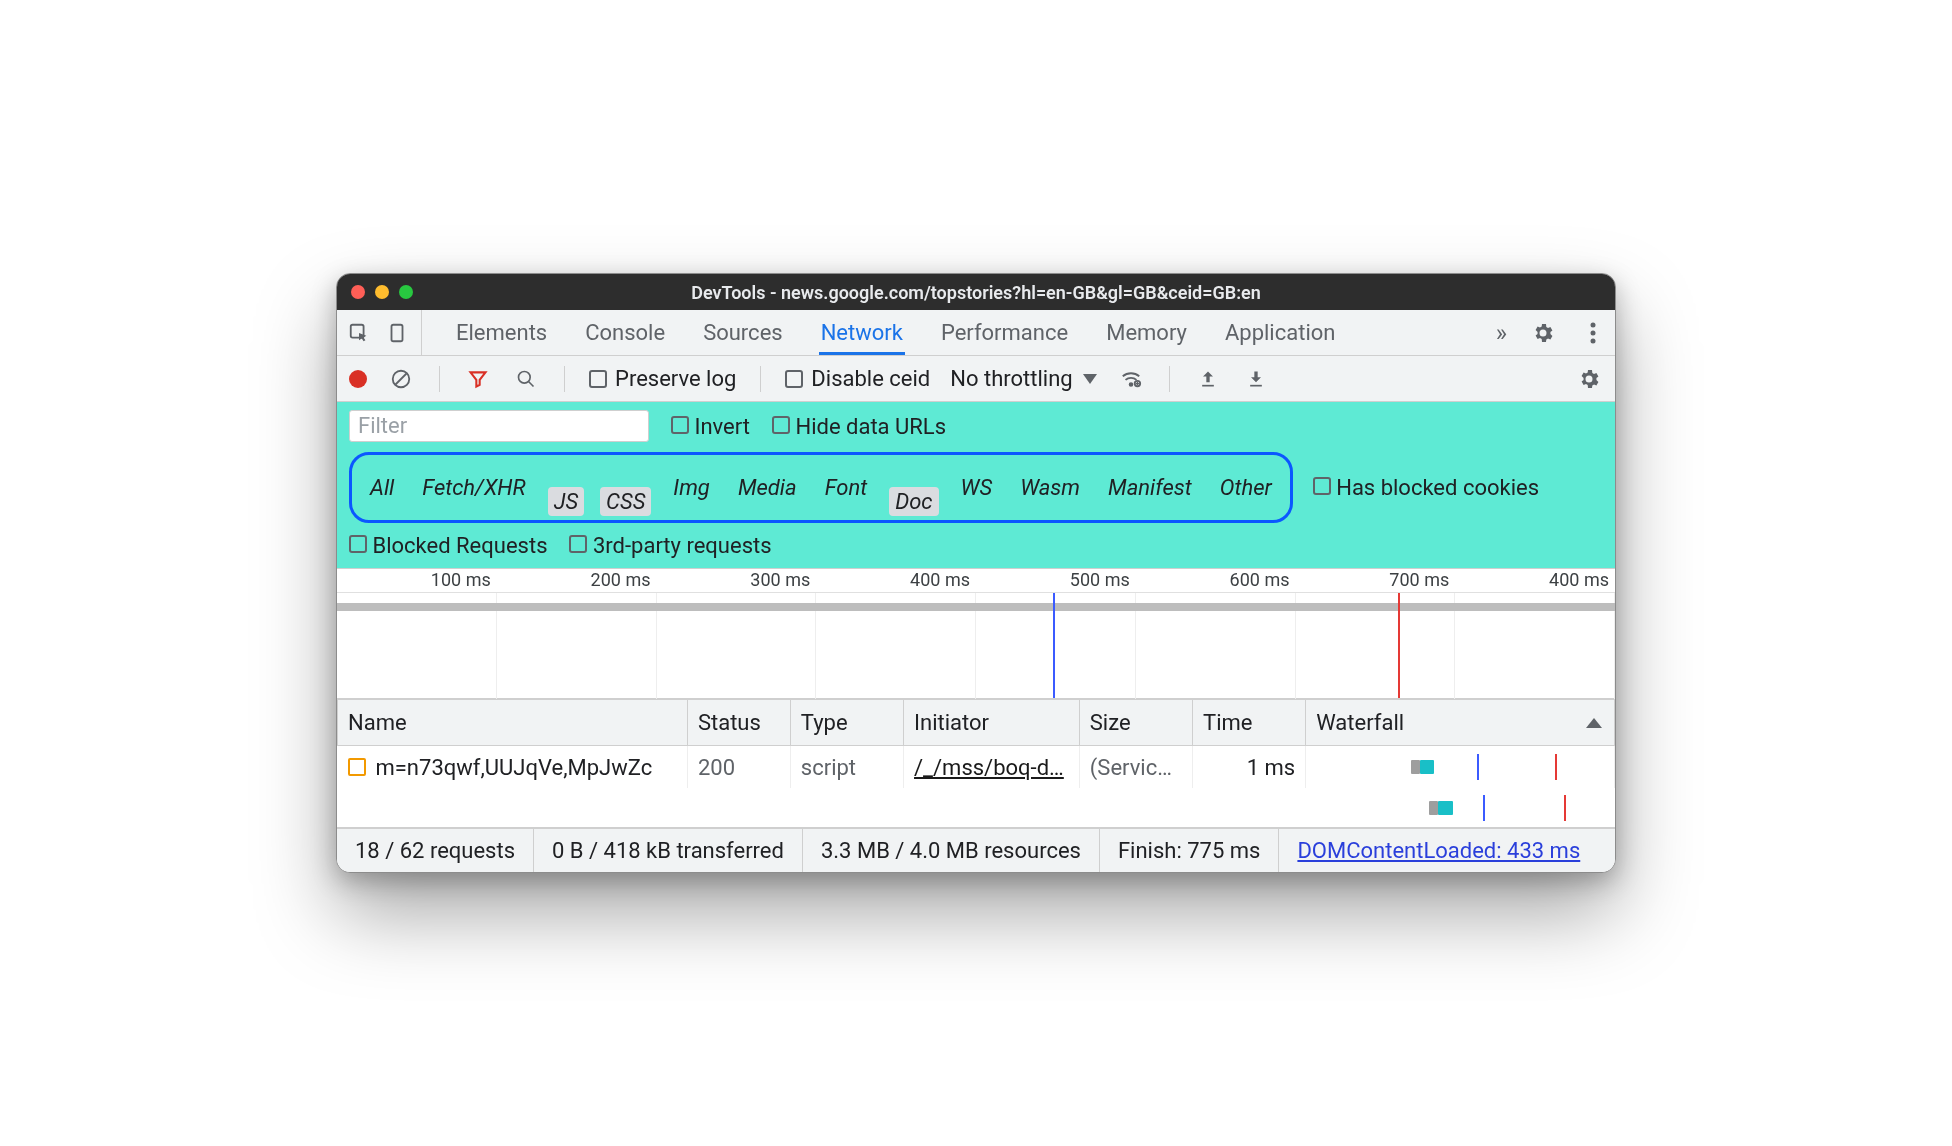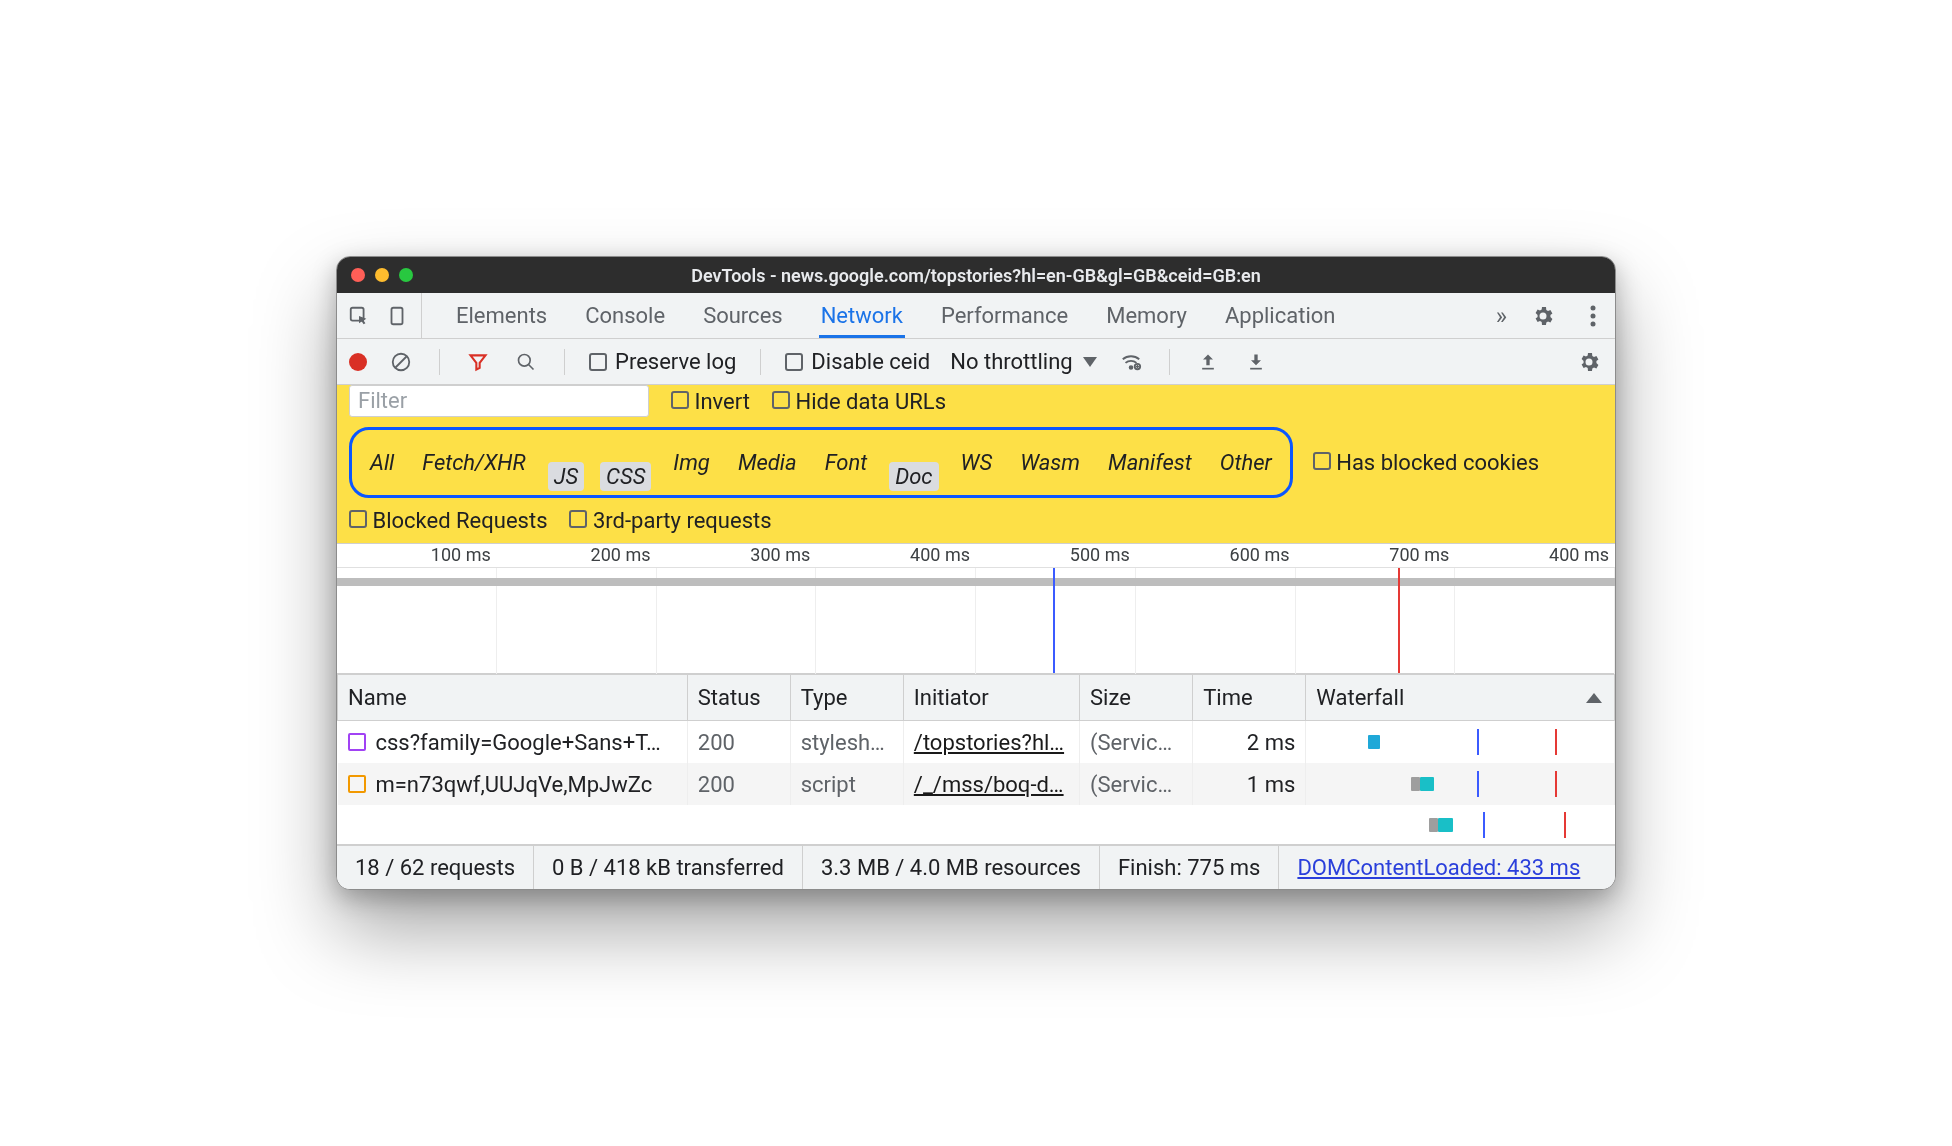--- a/index.html
+++ b/index.html
@@ -76,23 +76,23 @@
     font-size:22px;
   }
   .rec{width:18px;height:18px;border-radius:50%;background:#d93025;}
   .divider-v{width:1px;height:26px;background:var(--border);margin:0 4px;}
   .toolbar .cb{display:flex;align-items:center;gap:8px;}
   .checkbox{width:18px;height:18px;border:2px solid #5f6368;border-radius:3px;display:inline-block;}
   .throttling{display:flex;align-items:center;gap:10px;color:var(--text);}
   .caret-down{width:0;height:0;border-left:7px solid transparent;border-right:7px solid transparent;border-top:10px solid #5f6368;}
   
   .filter-row{
-    background:#fde047;
+    background:#5eead4;
     border-bottom:1px solid var(--border);
-    padding:0 12px 10px 12px;
+    padding:8px 12px 10px 12px;
     color:var(--text);
     font-size:22px;
   }
   .filter-line1{display:flex;align-items:center;gap:22px;}
   .filter-input{width:300px;height:32px;border:1px solid #cfcfcf;border-radius:3px;padding:2px 8px;color:#9aa0a6;font-size:22px;background:#fff;}
   .types-wrap{display:flex;align-items:center;gap:20px;margin-top:10px;flex-wrap:wrap;}
   .types-pill{
     display:flex;align-items:center;gap:16px;
     border:3px solid var(--highlight-blue);
     border-radius:20px;padding:4px 12px;
@@ -334,40 +334,20 @@
         <th class="col-initiator">Initiator</th>
         <th class="col-size">Size</th>
         <th class="col-time">Time</th>
         <th class="col-waterfall">
           <span>Waterfall</span>
           <span class="sort-tri"></span>
         </th>
       </tr>
     </thead>
     <tbody id="tbody">
-        <tr class="row">
-          <td class="col-name">
-            <div class="name-cell">
-              <span class="file-ico css"></span>
-              <span>css?family=Google+Sans+T…</span>
-            </div>
-          </td>
-          <td class="col-status muted">200</td>
-          <td class="col-type muted">stylesh…</td>
-          <td class="col-initiator "><span class="link">/topstories?hl…</span></td>
-          <td class="col-size muted">(Servic…</td>
-          <td class="col-time" style="text-align:right">2 ms</td>
-          <td class="col-waterfall">
-            <div class="waterfall-cell">
-              <div class="wbar" style="left: 18%; width: 4%; background: rgb(31, 168, 216);"></div>
-              <div class="wmarker" style="left: 56%; background: rgb(59, 91, 255);"></div>
-              <div class="wmarker" style="left: 83%; background: rgb(229, 57, 53);"></div>
-            </div>
-          </td>
-        </tr>
         <tr class="row">
           <td class="col-name">
             <div class="name-cell">
               <span class="file-ico js"></span>
               <span>m=n73qwf,UUJqVe,MpJwZc</span>
             </div>
           </td>
           <td class="col-status muted">200</td>
           <td class="col-type muted">script</td>
           <td class="col-initiator "><span class="link">/_/mss/boq-d…</span></td>

